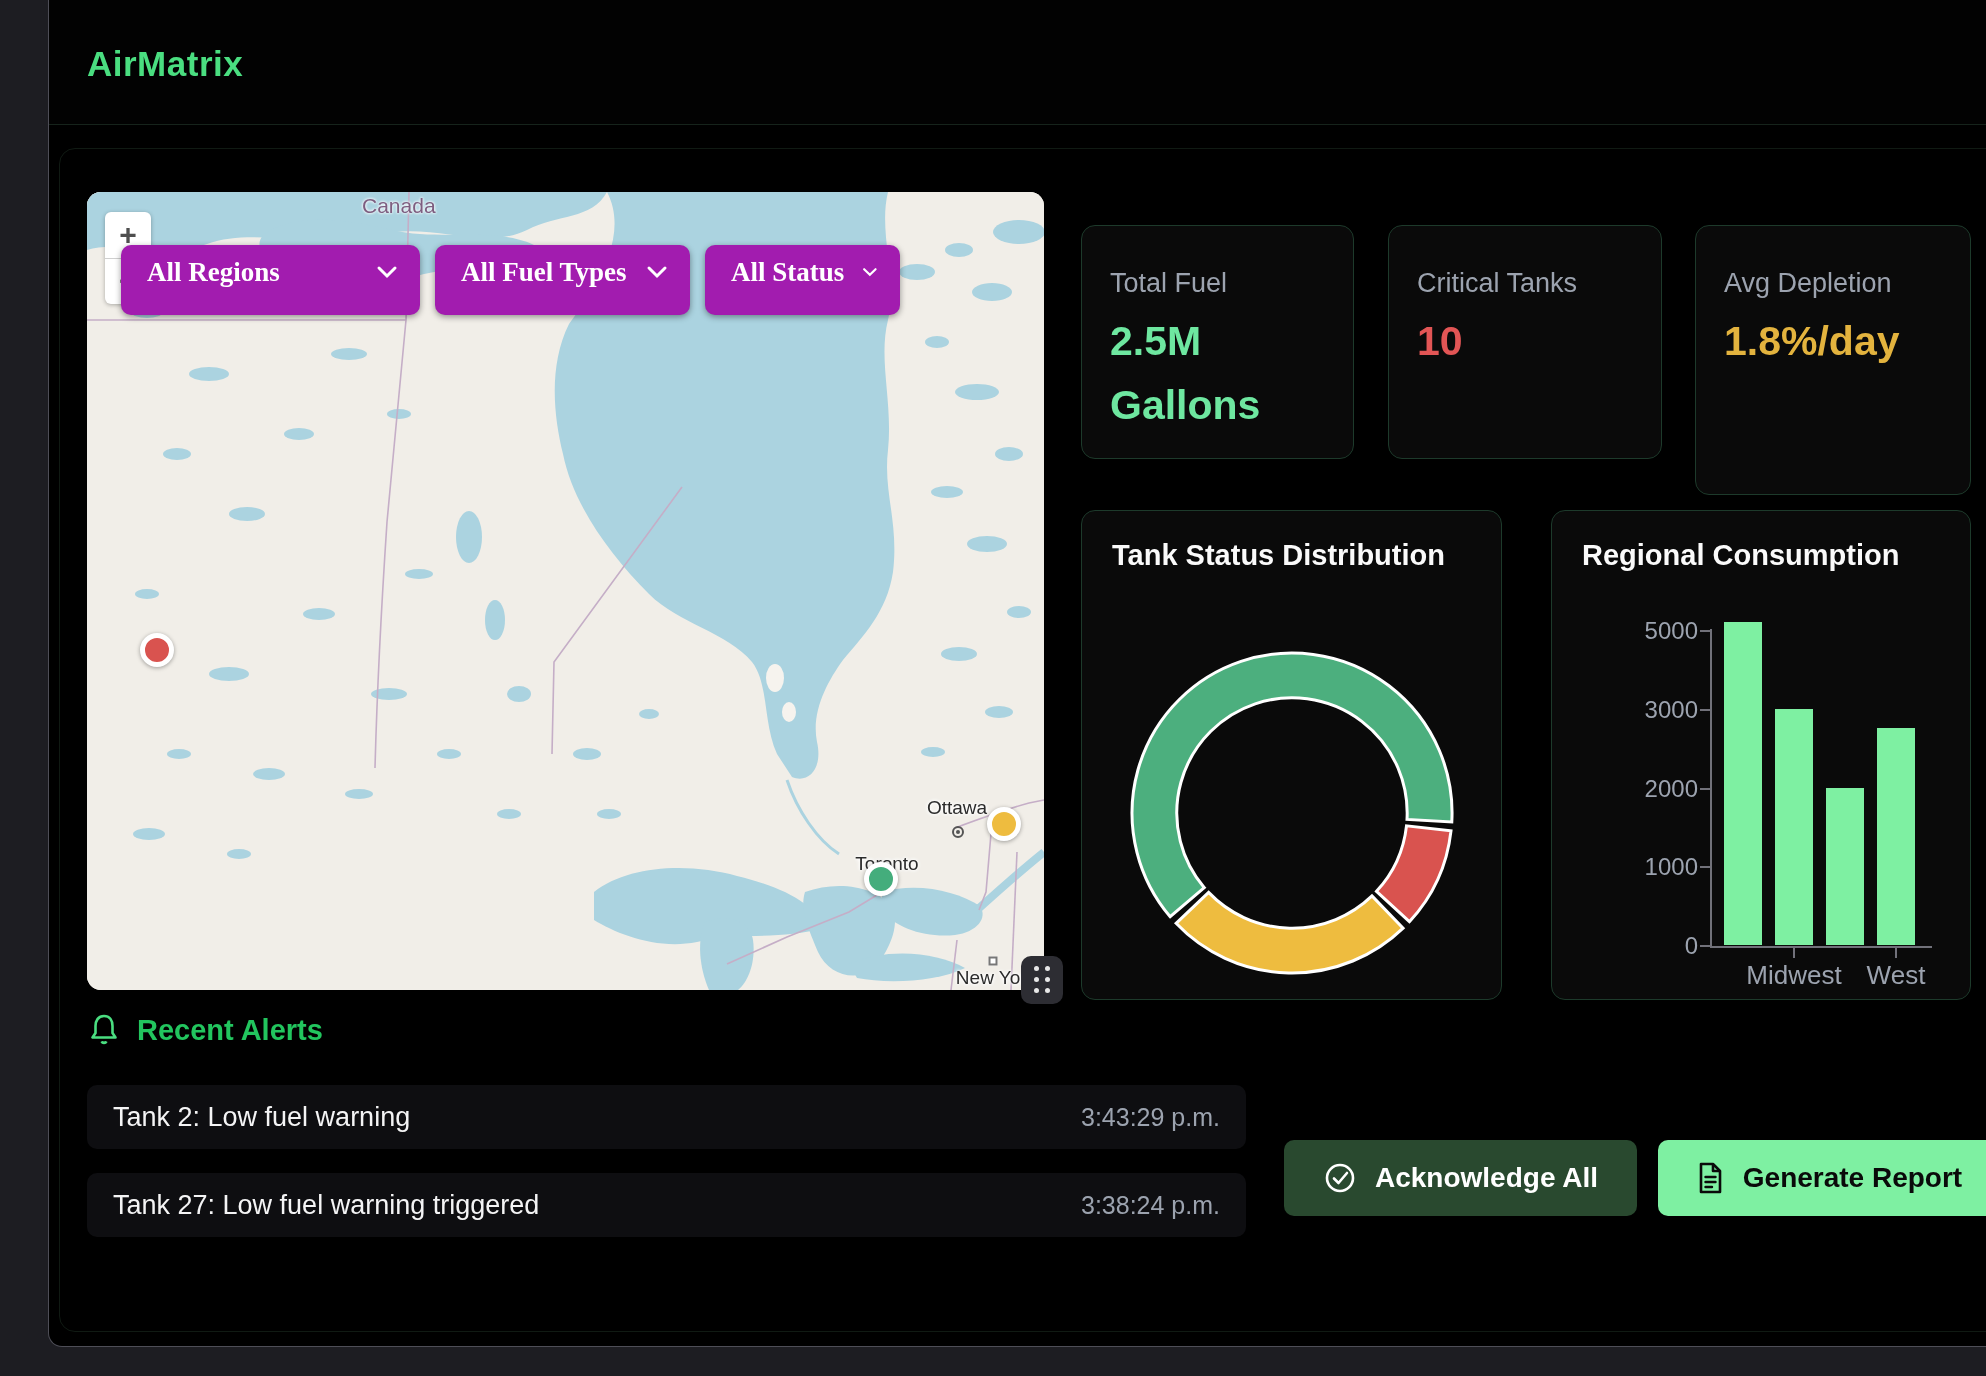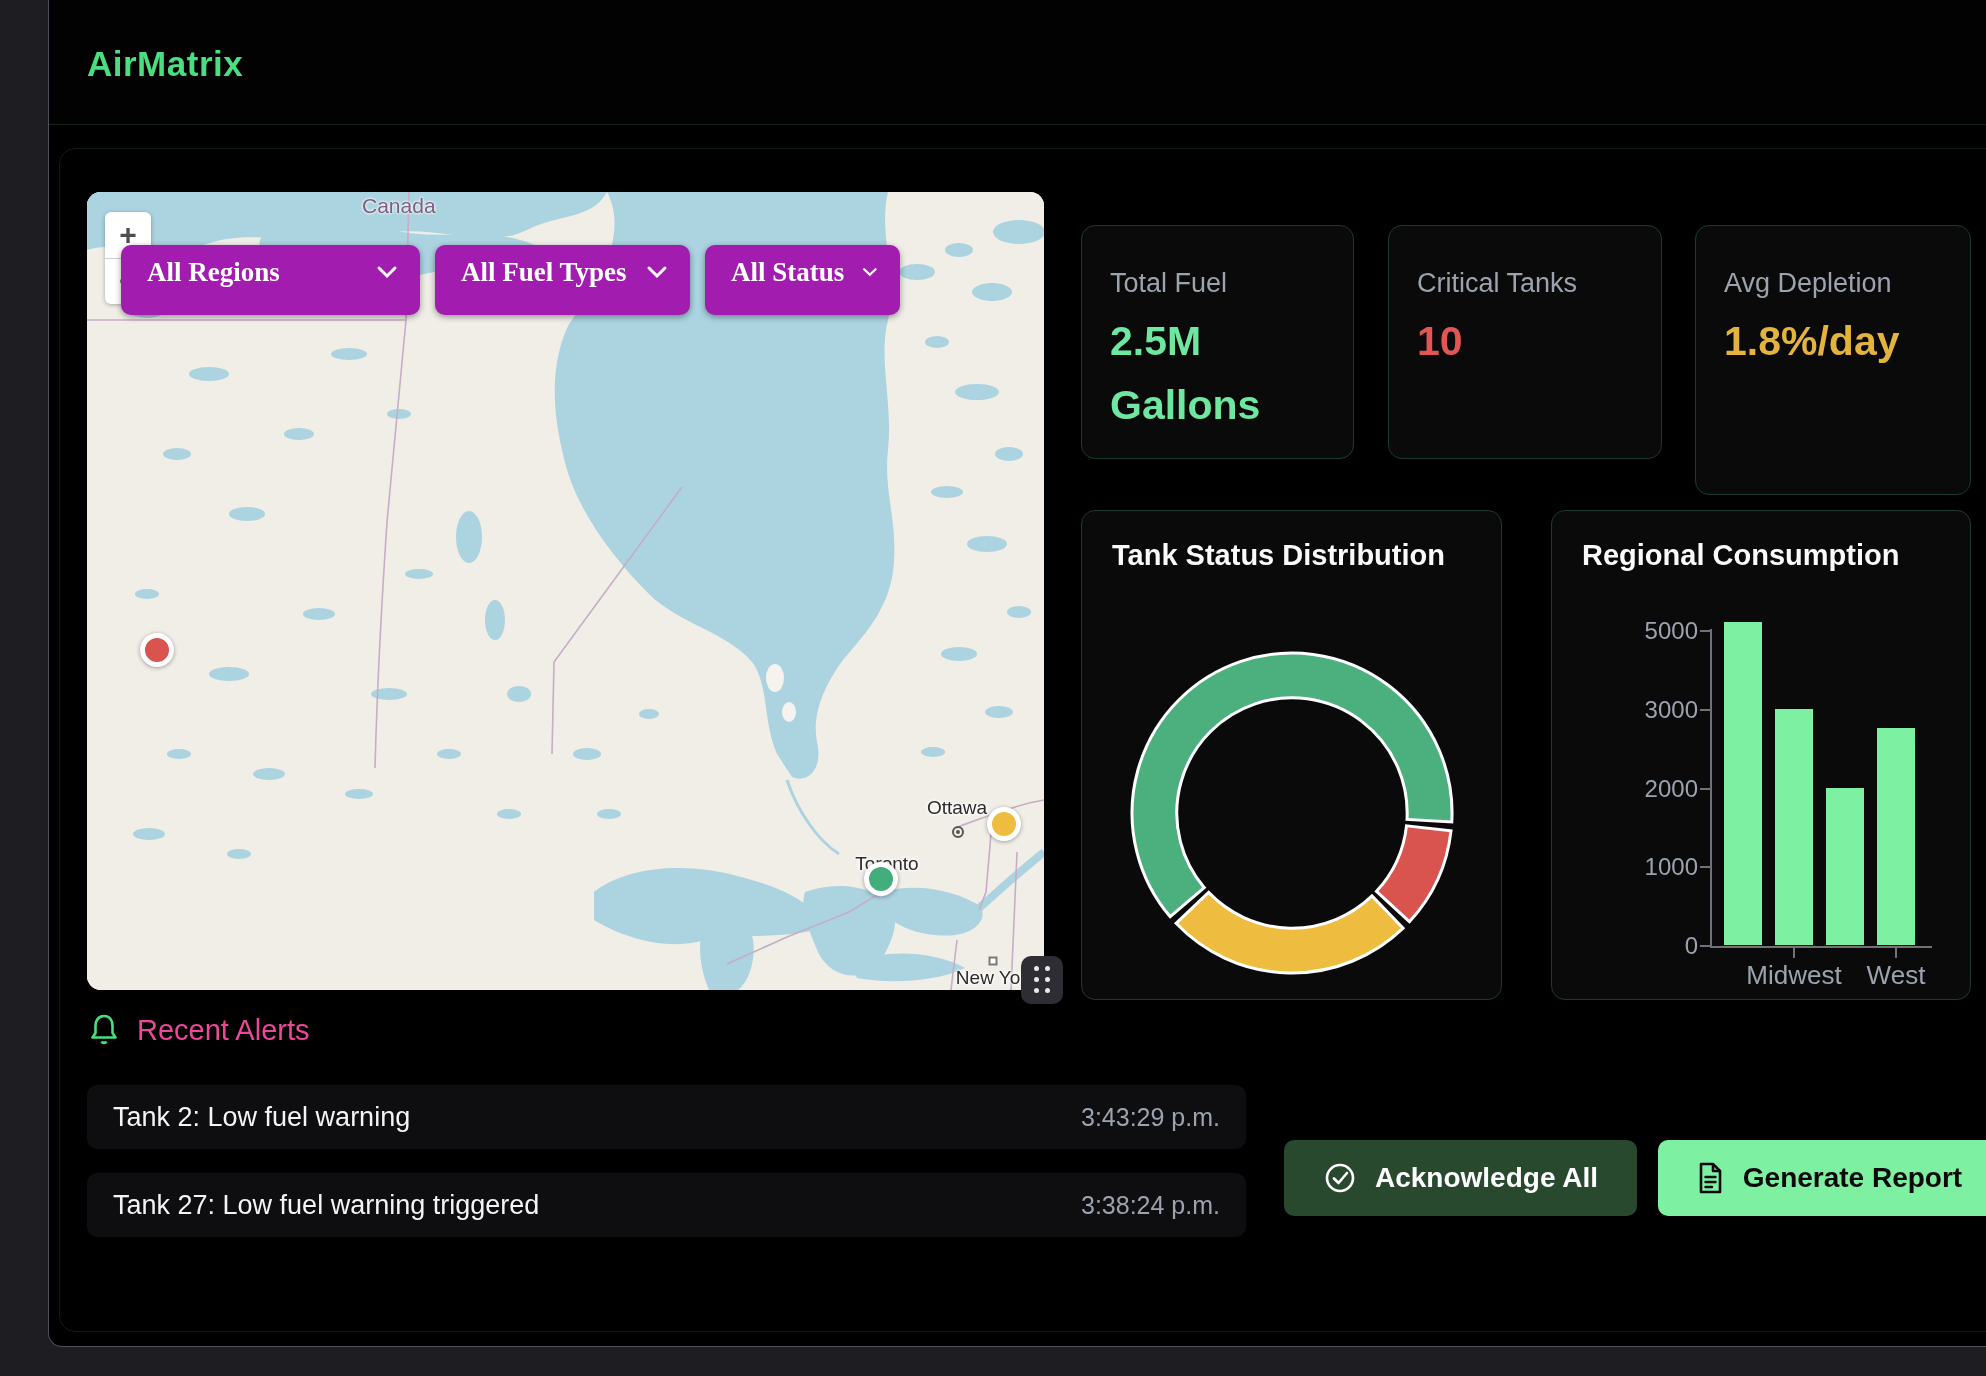--- a/index.html
+++ b/index.html
@@ -58,21 +58,21 @@
   
   .ytick-label,.xtick-label { position:absolute; color:#9ca3af; }
   .ytick-label { font-size:24px; text-align:right; width:110px; transform:translateY(-50%); }
   .xtick-label { font-size:26px; transform:translateX(-50%); }
   .axis-line,.tick-mark,.bar { position:absolute; }
   .axis-line,.tick-mark { background:#71717a; }
   .bar { background:#7ef0a2; }
 
   
   .alerts-header { position:absolute; left:38px; top:1012px; display:flex; align-items:center; gap:16px; }
-  .alerts-title { font-size:29px; font-weight:normal; color:#ec4899; }
+  .alerts-title { font-size:29px; font-weight:bold; color:#22c55e; }
   .alert-row { position:absolute; left:38px; width:1159px; height:64px; background:#0e0e11; border-radius:10px;
                display:flex; align-items:center; justify-content:space-between; padding:0 26px; cursor:pointer; }
   .alert-text { font-size:27px; color:#f4f4f5; }
   .alert-time { font-size:25px; color:#9ca3af; }
 
   .btn { position:absolute; top:1140px; height:76px; border-radius:10px; display:flex; align-items:center; justify-content:center;
          gap:18px; font-size:28px; font-weight:bold; cursor:pointer; border:none; }
   .btn-ack { left:1235px; width:353px; background:#29492f; color:#fff; }
   .btn-gen { left:1609px; width:341px; background:#7ef0a2; color:#0a0a0a; }
 </style>

